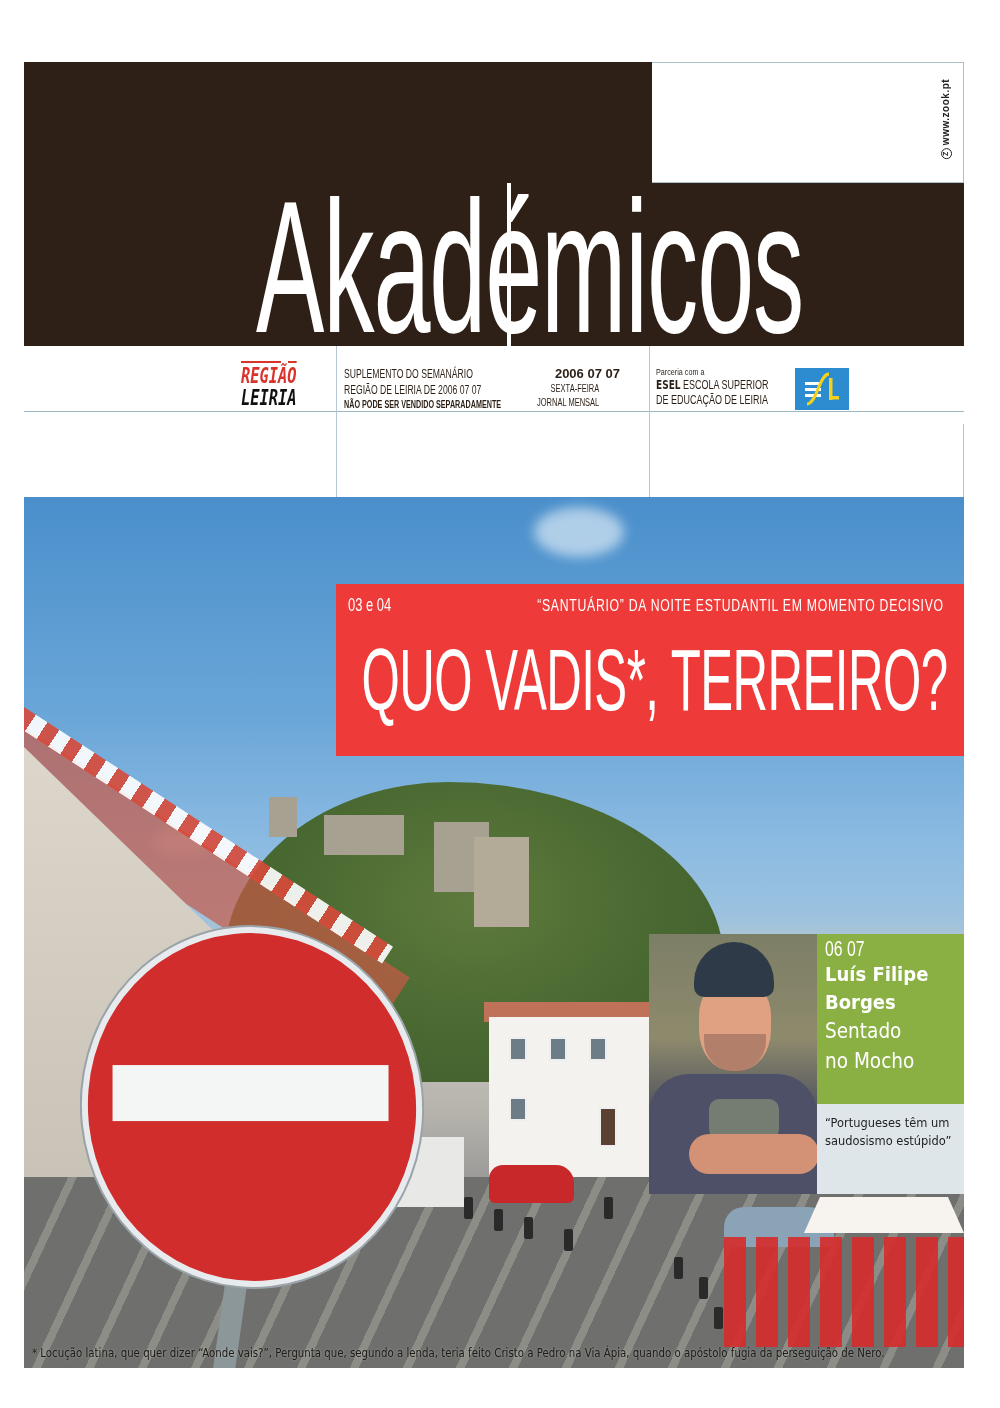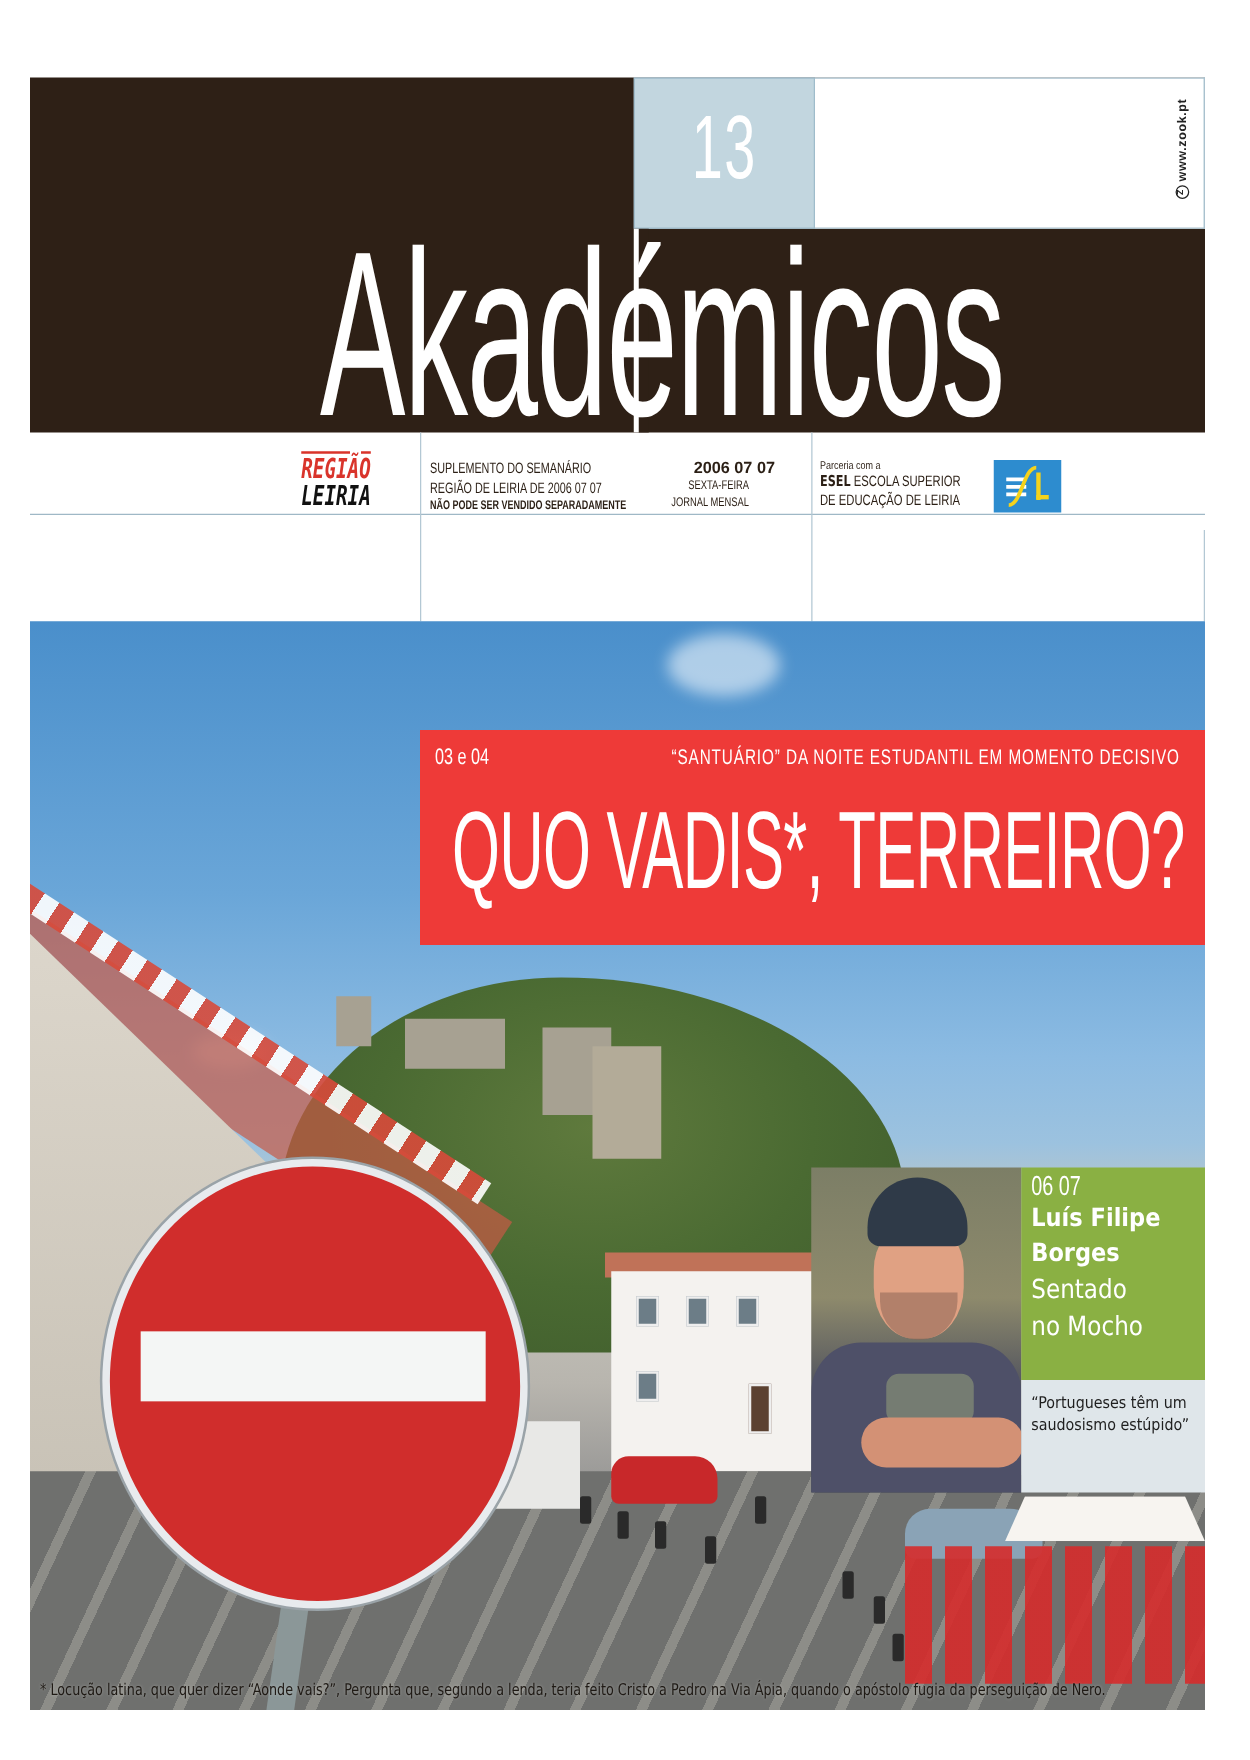--- a/index.html
+++ b/index.html
@@ -97,23 +97,20 @@
   .iv-quote { display: block; color: #1f1f1f; font-family: "DejaVu Sans", sans-serif; font-size: 13px; line-height: 18px; transform: scaleX(0.88); transform-origin: left top; width: 160px; }
 
   
   .footnote { position: absolute; left: 32px; top: 1345px; color: #1f1a15; font-family: "DejaVu Sans", sans-serif; font-size: 13px; line-height: 16px;
     white-space: nowrap; transform: scaleX(0.785); transform-origin: left top; text-shadow: 0 0 3px rgba(255,255,255,0.35); }
 </style>
 </head>
 <body>
 
 <div class="masthead">
-  <div class="issue-box">
-    <div class="issue-number">13</div>
-  </div>
   <div class="white-box">
     <div class="zook">
       <div class="zook-text">
         <span class="z-circle">Z</span><span>www.zook.pt</span>
       </div>
     </div>
   </div>
   <div class="strip-gap"></div>
   <div class="strip-white"></div>
   <div class="title">Akadémicos</div>

